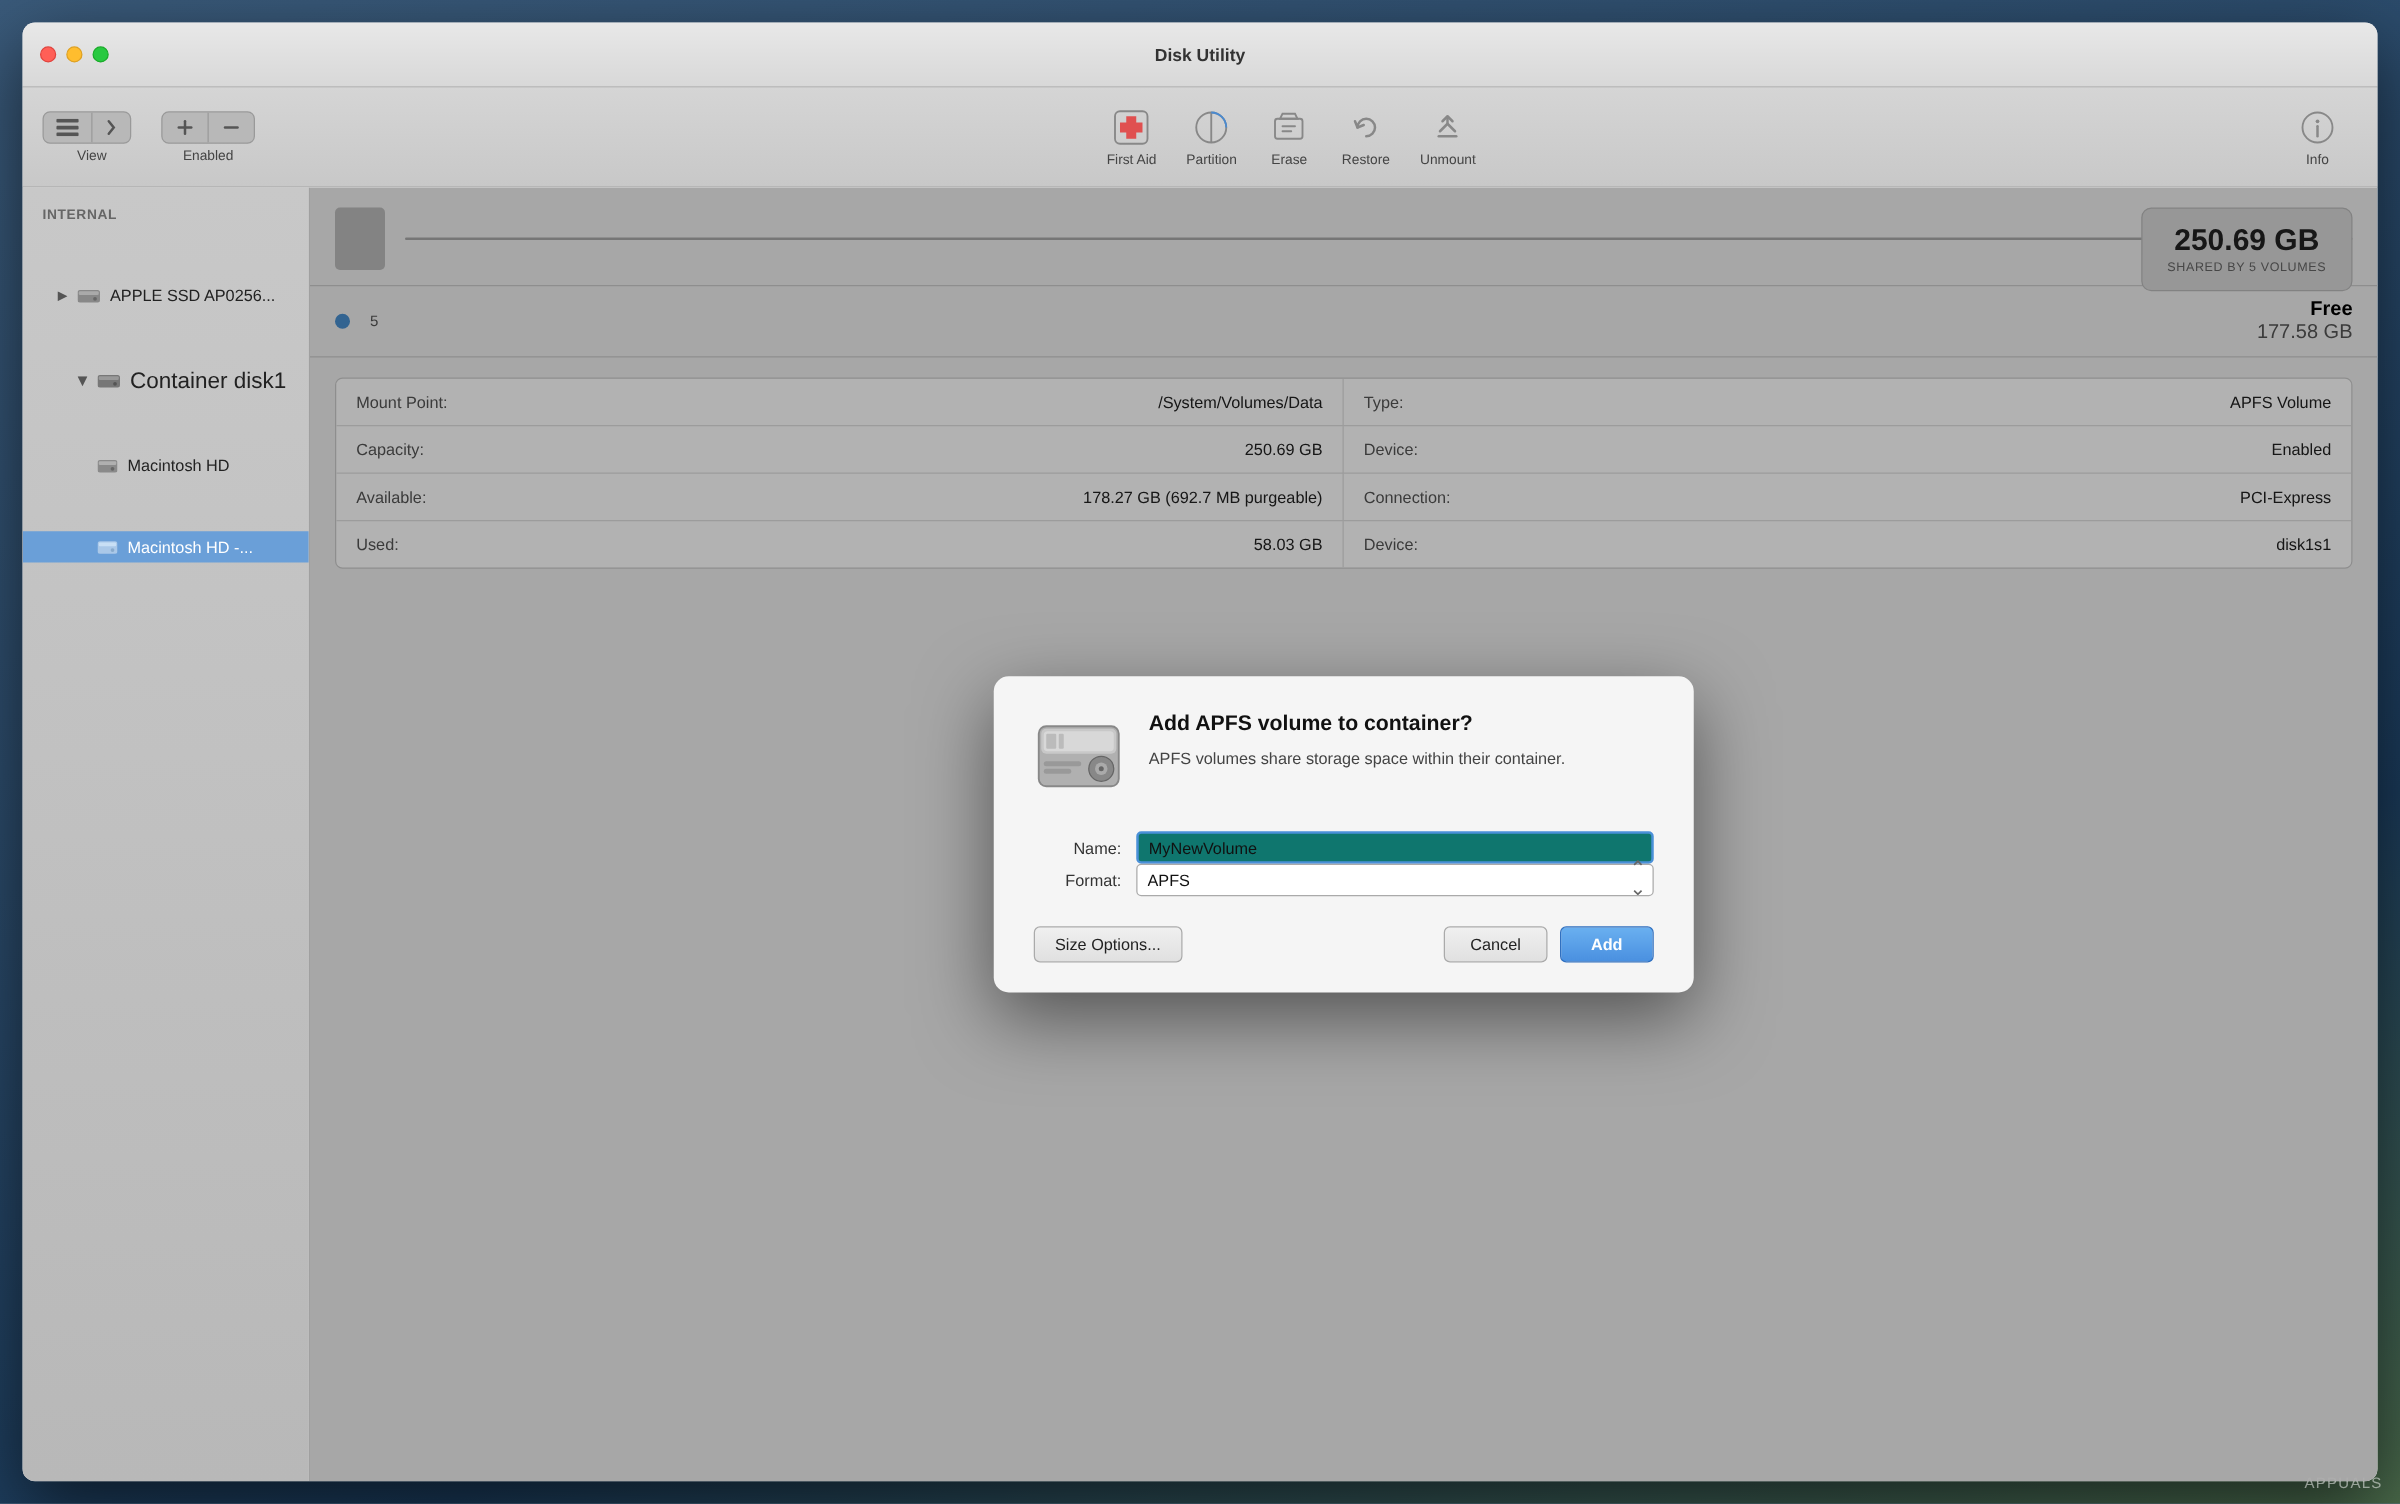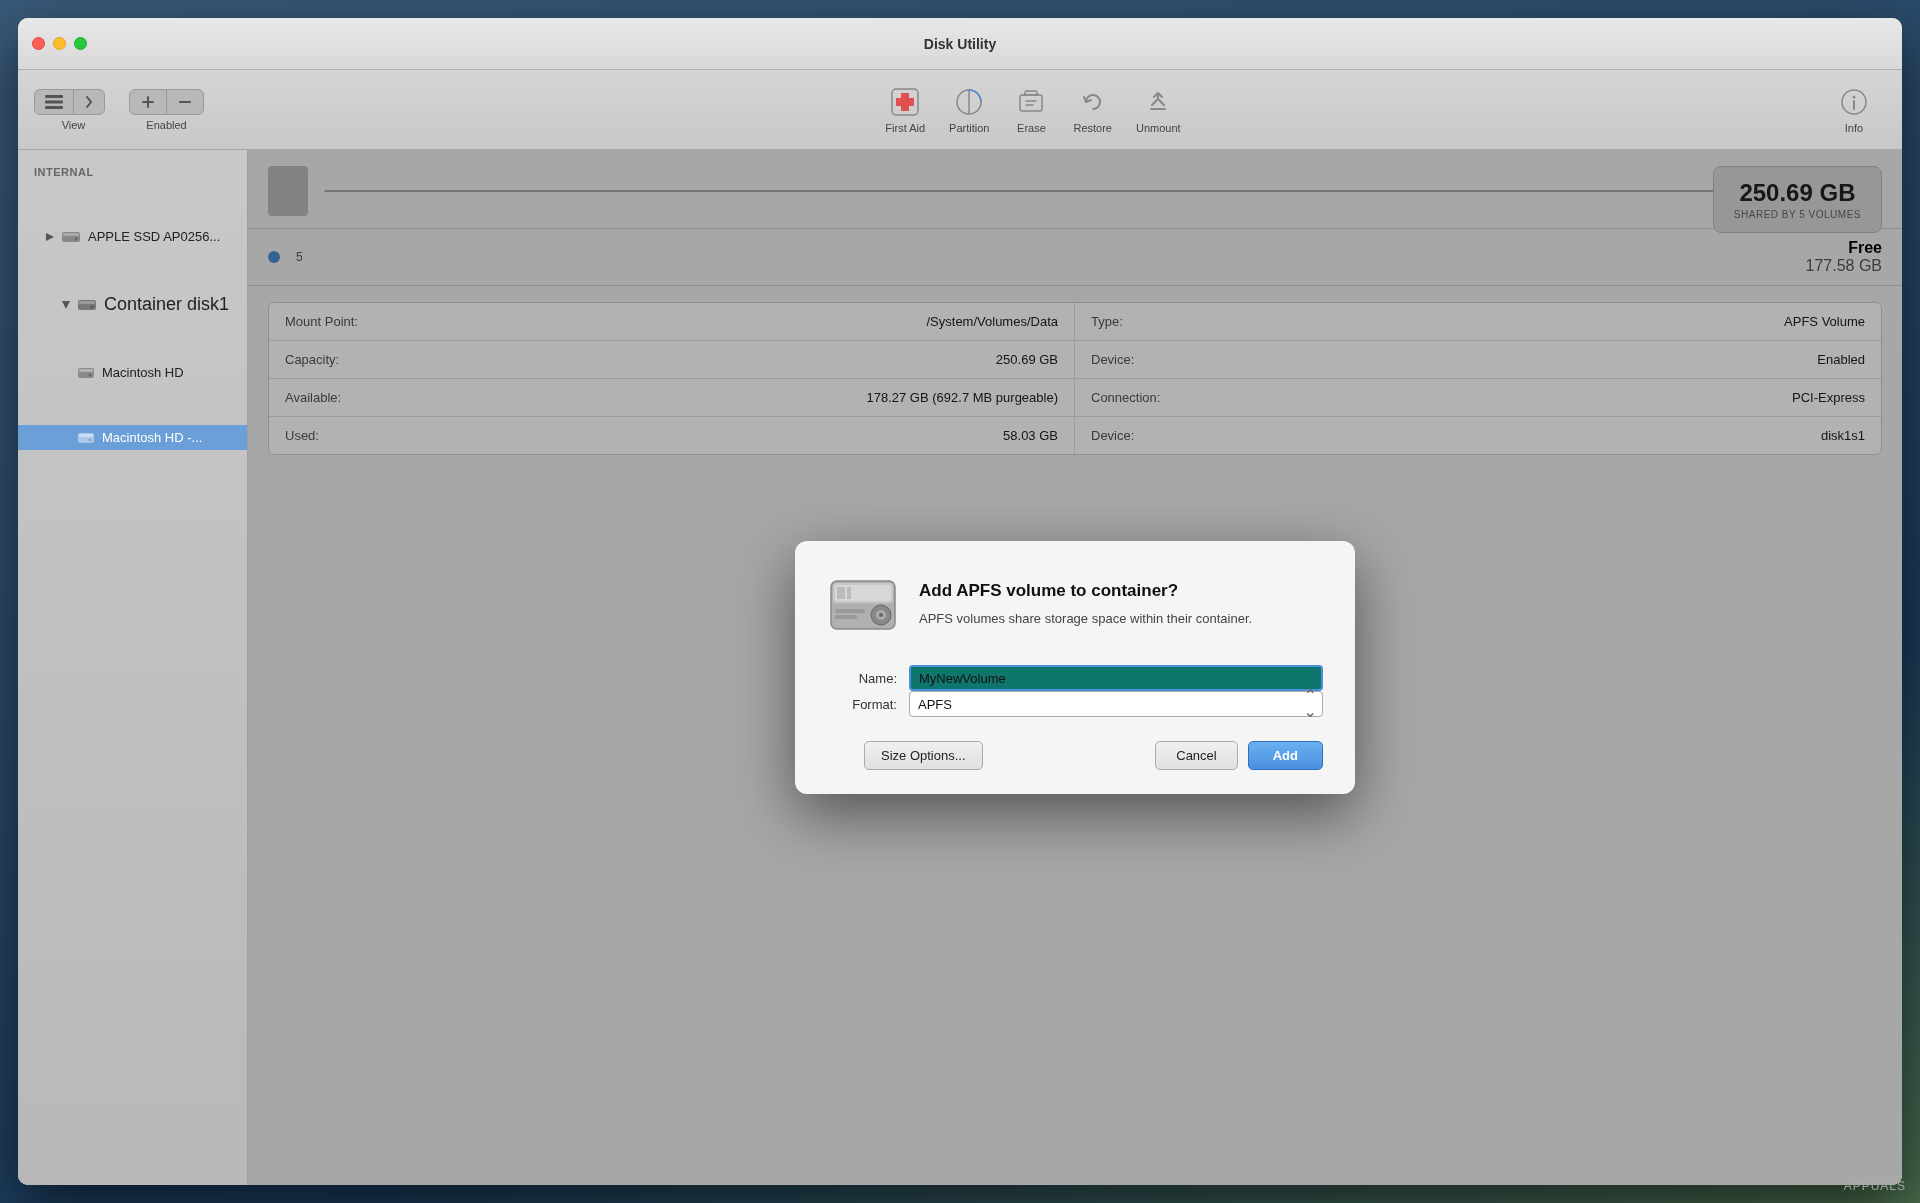--- a/index.html
+++ b/index.html
@@ -348,21 +348,21 @@
       background: #f5f5f5;
       border-radius: 12px;
       box-shadow: 0 20px 60px rgba(0,0,0,0.5);
       padding: 28px 32px 24px;
       width: 560px;
       position: relative;
     }
 
     .modal-header {
       display: flex;
-      align-items: center;
+      align-items: flex-start;
       gap: 20px;
       margin-bottom: 24px;
     }
 
     .modal-disk-img {
       width: 72px;
       height: 72px;
       flex-shrink: 0;
     }
 
@@ -449,21 +449,20 @@
     }
 
     .btn-size-options {
       background: linear-gradient(180deg, #f0f0f0 0%, #e0e0e0 100%);
       border: 1px solid #aaa;
       border-radius: 5px;
       padding: 6px 16px;
       font-size: 13px;
       color: #222;
       cursor: pointer;
-      margin-left: 37px;
     }
 
     .spacer { flex: 1; }
 
     .btn-cancel {
       background: linear-gradient(180deg, #f0f0f0 0%, #e0e0e0 100%);
       border: 1px solid #aaa;
       border-radius: 5px;
       padding: 6px 20px;
       font-size: 13px;

